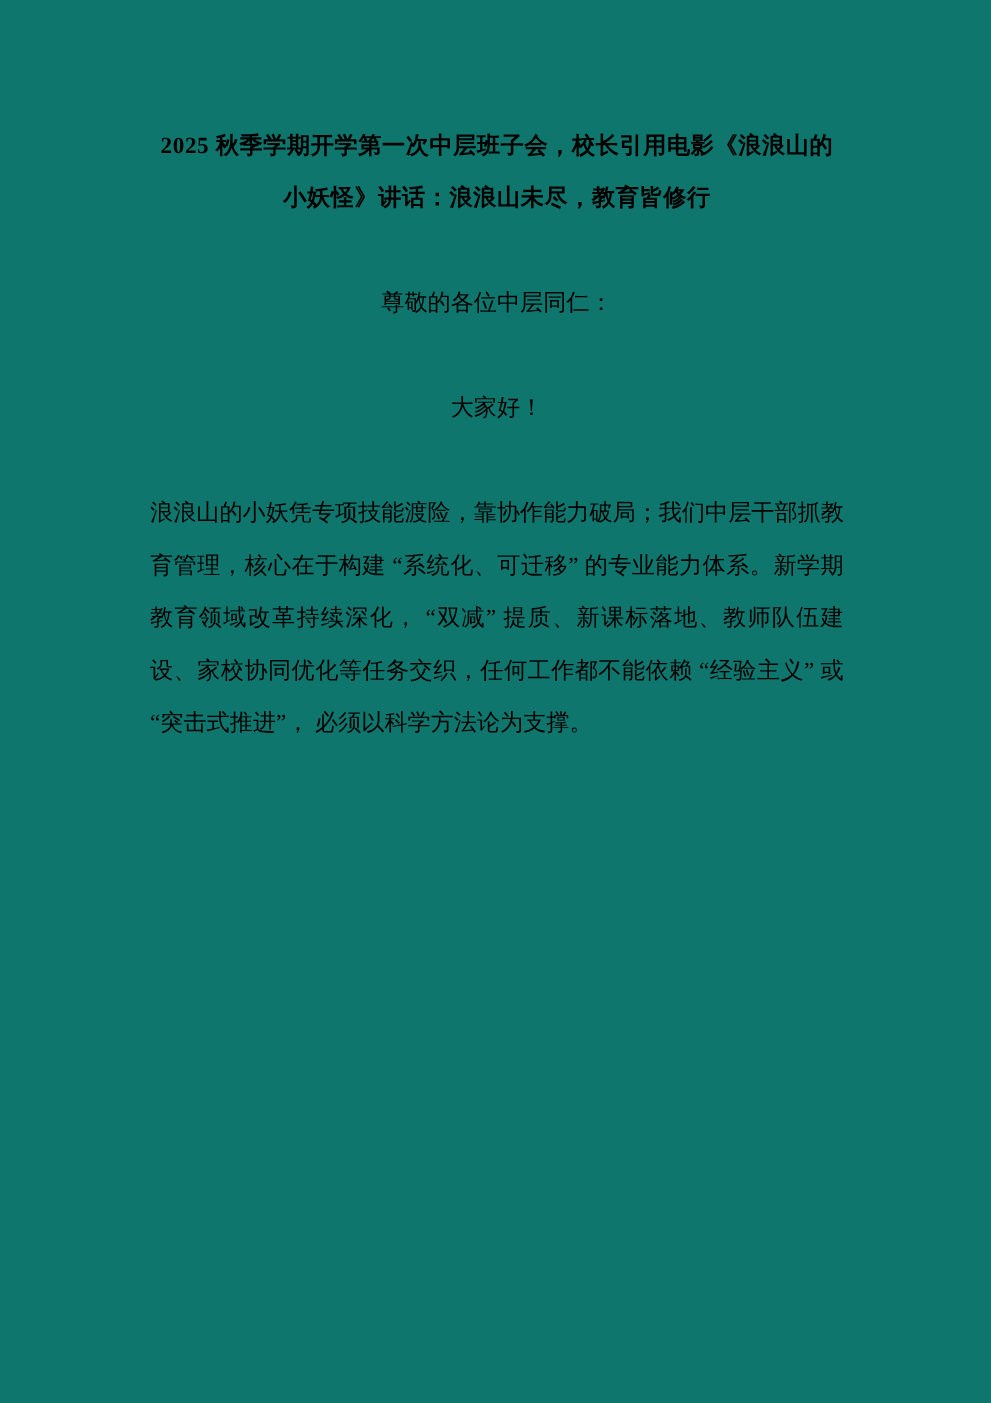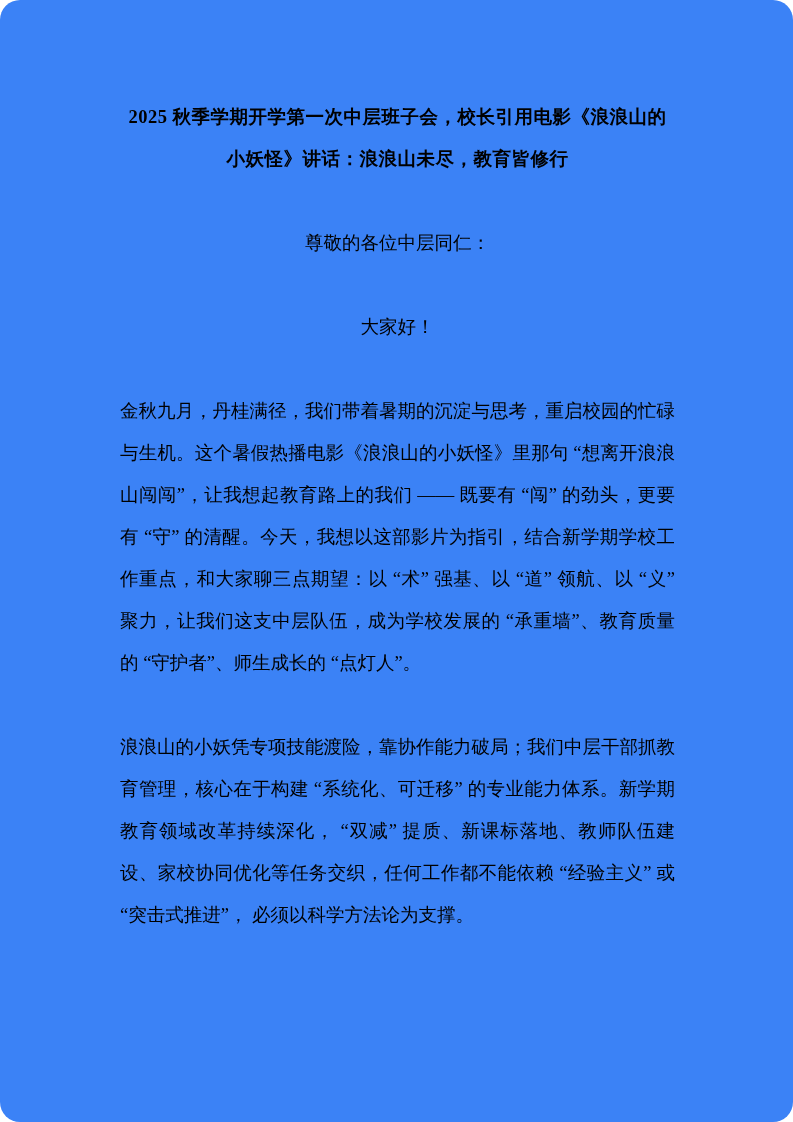--- a/index.html
+++ b/index.html
@@ -4,27 +4,26 @@
 <style>
   html, body {
     margin: 0;
     padding: 0;
     background: #ffffff;
   }
   .page {
     position: relative;
     width: 793px;
     height: 1122px;
-    background: #3b82f6;
+    background: #0f766e;
     box-sizing: border-box;
     padding: 96px 118px 0 120px;
     overflow: hidden;
     font-family: "Liberation Serif", "DejaVu Serif", serif;
     color: #000000;
-    border-radius: 20px;
   }
   .doc-title {
     font-size: 18.5px;
     font-weight: 700;
     line-height: 42px;
     text-align: center;
     margin: 0 0 42px 0;
     letter-spacing: 0.5px;
   }
   .doc-para {
@@ -44,18 +43,17 @@
 <body>
 
 <div class="page">
 
   <h1 class="doc-title">2025 秋季学期开学第一次中层班子会，校长引用电影《浪浪山的小妖怪》讲话：浪浪山未尽，教育皆修行</h1>
 
   <p class="doc-para single">尊敬的各位中层同仁：</p>
 
   <p class="doc-para single">大家好！</p>
 
-  <p class="doc-para">金秋九月，丹桂满径，我们带着暑期的沉淀与思考，重启校园的忙碌与生机。这个暑假热播电影《浪浪山的小妖怪》里那句 “想离开浪浪山闯闯”，让我想起教育路上的我们 —— 既要有 “闯” 的劲头，更要有 “守” 的清醒。今天，我想以这部影片为指引，结合新学期学校工作重点，和大家聊三点期望：以 “术” 强基、以 “道” 领航、以 “义” 聚力，让我们这支中层队伍，成为学校发展的 “承重墙”、教育质量的 “守护者”、师生成长的 “点灯人”。</p>
 
 
   <p class="doc-para">浪浪山的小妖凭专项技能渡险，靠协作能力破局；我们中层干部抓教育管理，核心在于构建 “系统化、可迁移” 的专业能力体系。新学期教育领域改革持续深化， “双减” 提质、新课标落地、教师队伍建设、家校协同优化等任务交织，任何工作都不能依赖 “经验主义” 或 “突击式推进”， 必须以科学方法论为支撑。</p>
 
 </div>
 
 </body></html>

